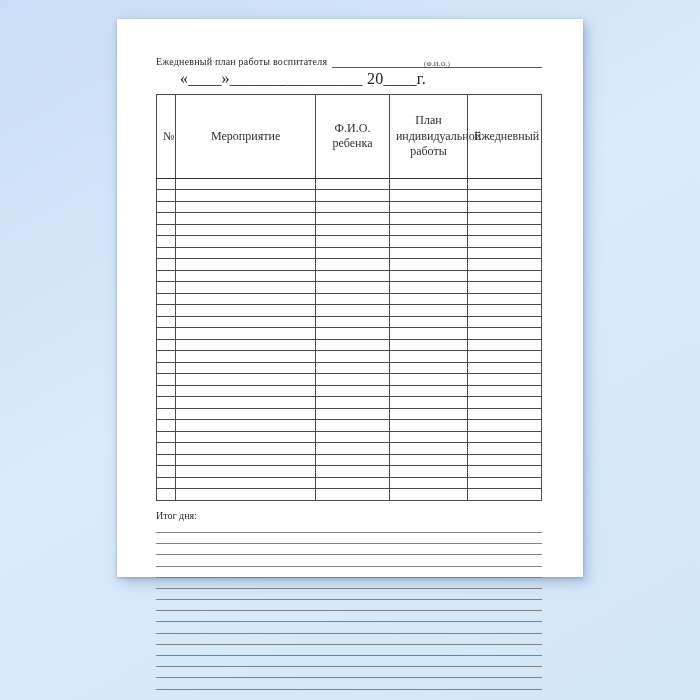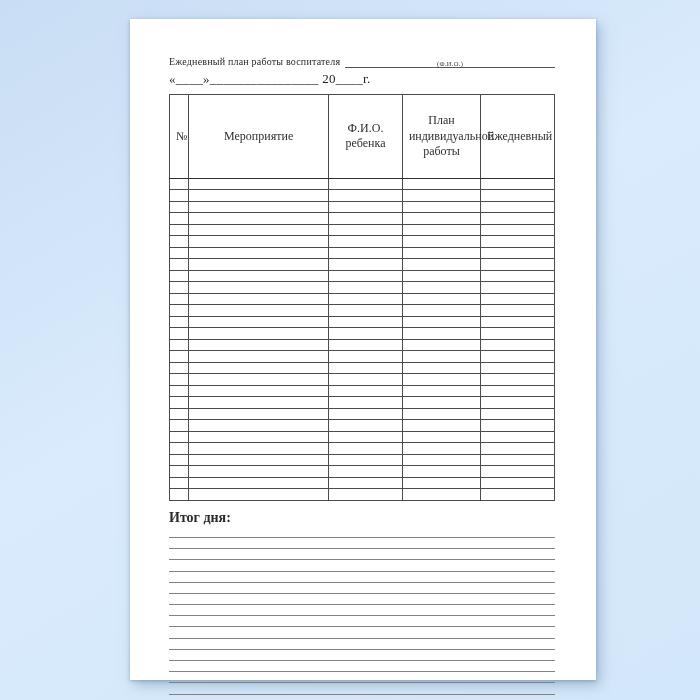--- a/index.html
+++ b/index.html
@@ -9,24 +9,24 @@
     height: 700px;
     overflow: hidden;
     font-family: "Liberation Serif", "DejaVu Serif", serif;
   }
   body {
     background: linear-gradient(150deg, #c9ddf4 0%, #d9ebfc 45%, #d3e7fa 100%);
     position: relative;
   }
   .page {
     position: absolute;
-    left: 130px;
+    left: 117px;
     top: 19px;
     width: 466px;
-    height: 661px;
+    height: 558px;
     background: #ffffff;
     box-shadow: 0 1px 3px rgba(90,120,160,0.45), 4px 5px 12px rgba(110,140,175,0.5);
   }
   .content {
     position: absolute;
     left: 39px;
     right: 41px;
     top: 0;
     color: #2a2a2a;
   }
@@ -53,24 +53,25 @@
     left: 0;
     right: 0;
     text-align: center;
     font-size: 6.5px;
     color: #333333;
     letter-spacing: 0.3px;
   }
   
   .date-row {
     margin-top: 5px;
-    font-size: 13px;
+    font-size: 16px;
     line-height: 12px;
     letter-spacing: 0.3px;
     color: #222222;
+    margin-left: 24px;
   }
   
   table.plan-table {
     margin-top: 9px;
     width: 100%;
     border-collapse: collapse;
     table-layout: fixed;
     border: 1.6px solid #2e2e2e;
   }
   table.plan-table th {
@@ -86,22 +87,22 @@
     color: #2f2f2f;
   }
   table.plan-table td {
     border: 1px solid #4a4a4a;
     height: 10.5px;
     padding: 0;
   }
   
   .summary-label {
     margin-top: 9px;
-    font-size: 14px;
-    font-weight: bold;
+    font-size: 10px;
+    font-weight: normal;
     color: #2a2a2a;
   }
   .ruled-lines { margin-top: 1px; }
   .ruled-line {
     height: 10.2px;
     border-bottom: 1.7px solid #828282;
   }
 </style>
 </head>
 <body>

